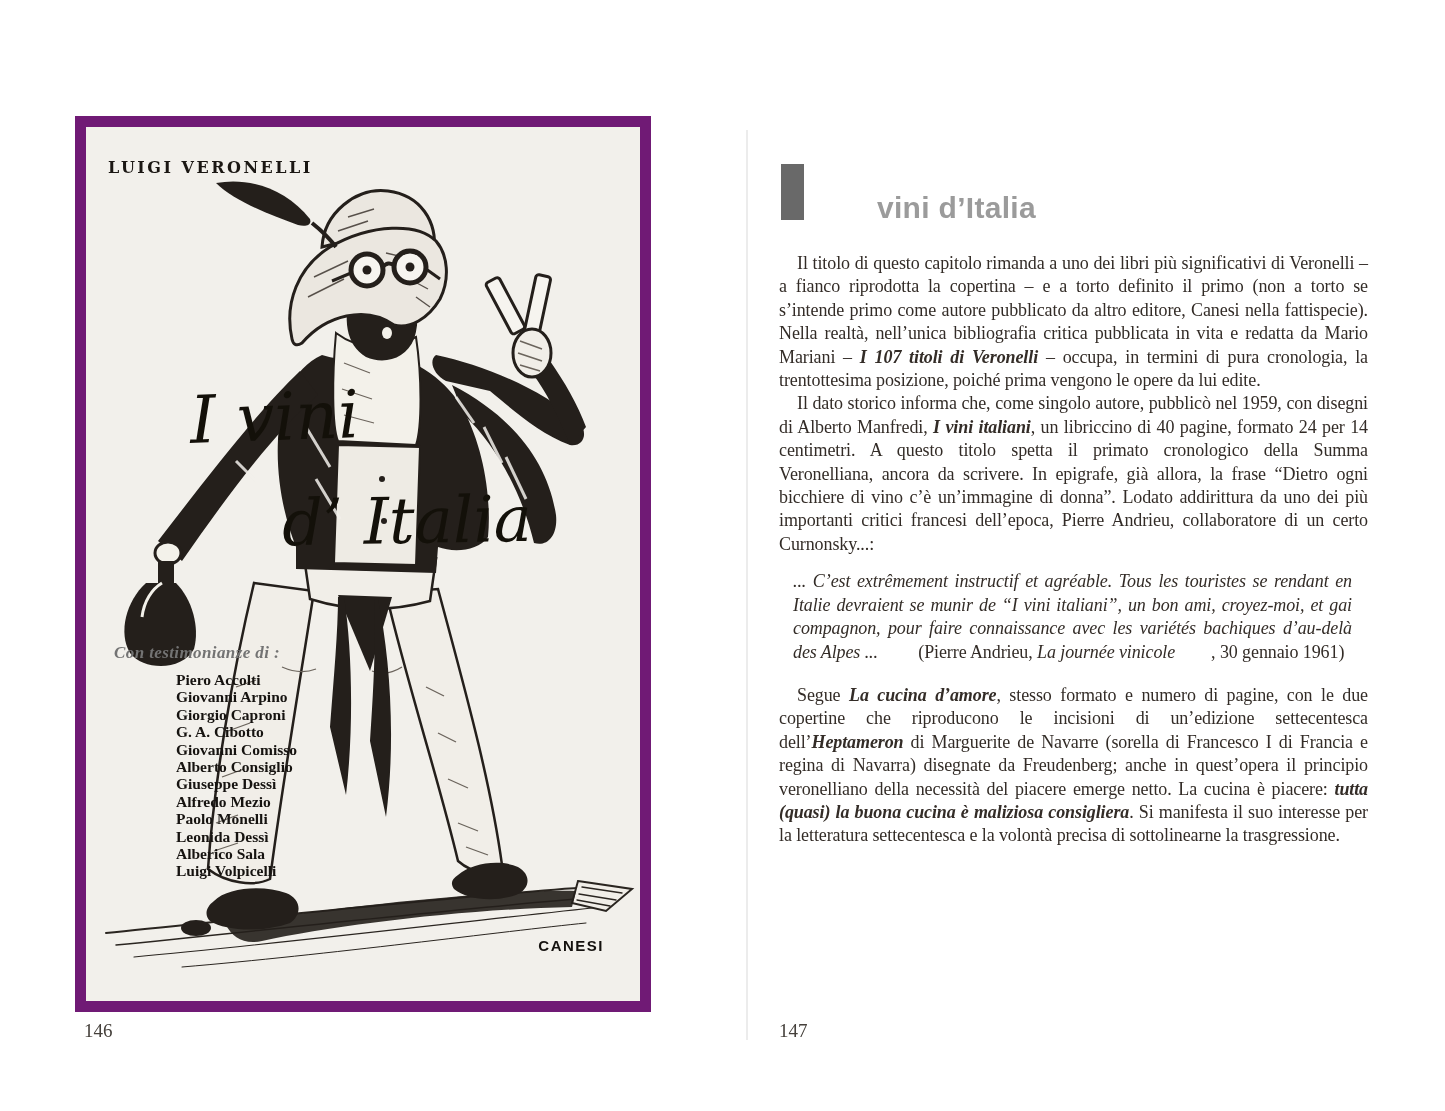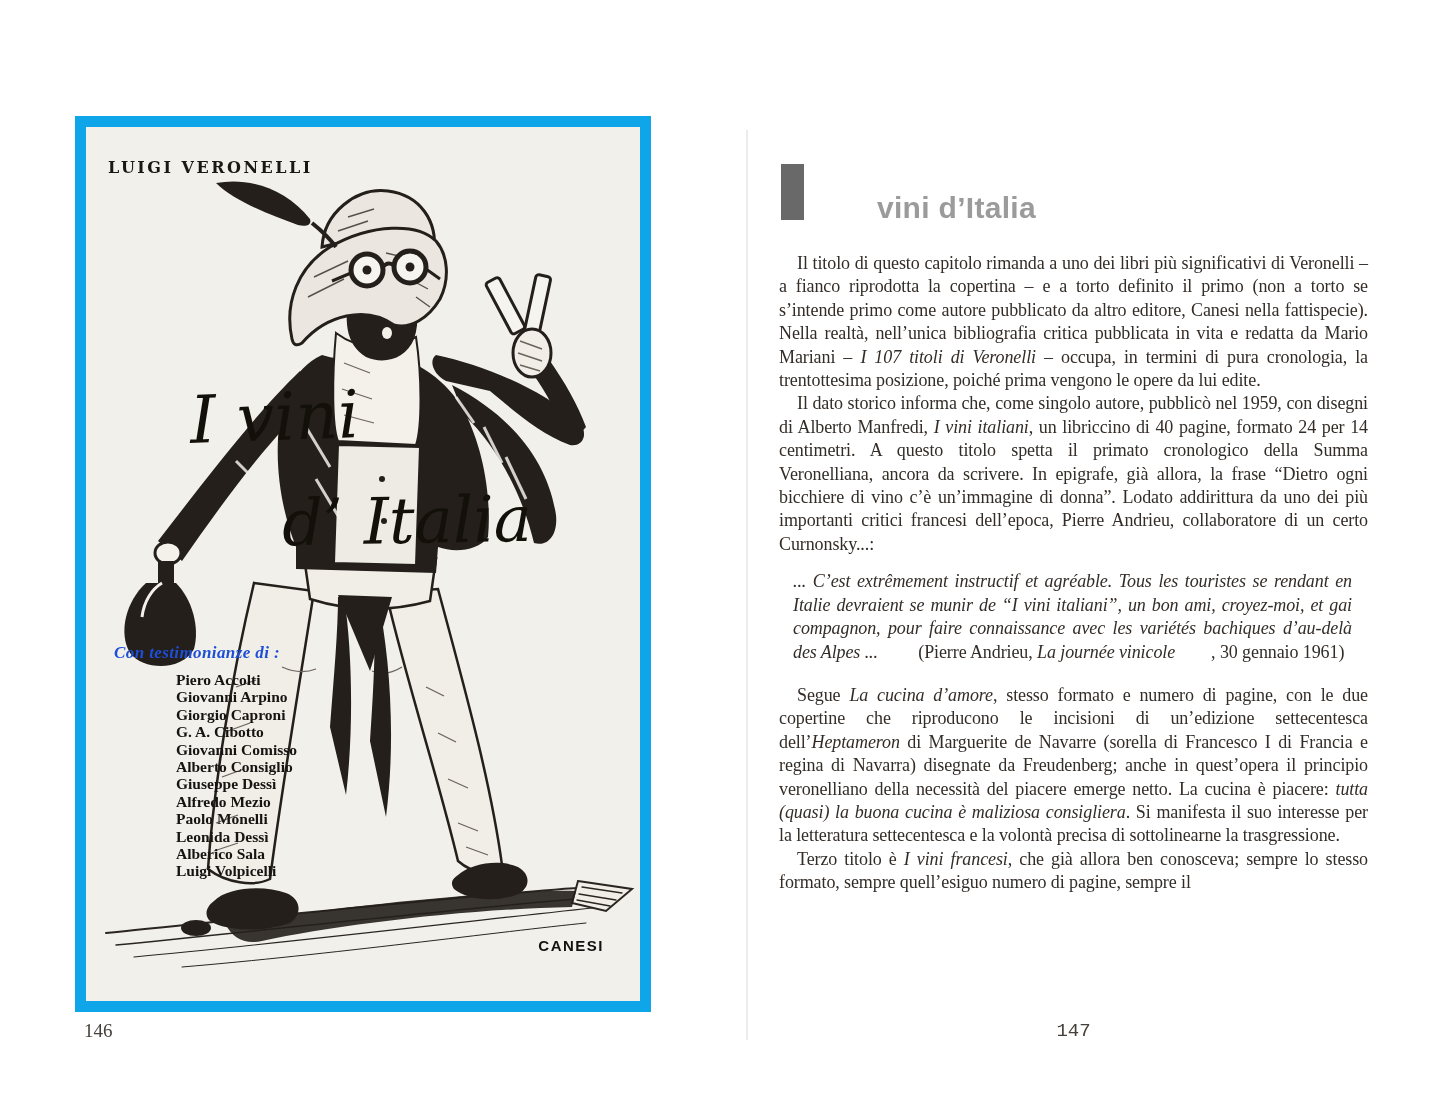--- a/index.html
+++ b/index.html
@@ -7,51 +7,51 @@
     --heading-text:#9b9b9b;
     --body-text:#332c27;
     --cover-bg:#f2f0eb;
     --ink:#241f1b;
   }
   html,body{margin:0;padding:0;background:#ffffff;}
   .spread{position:relative;width:1445px;height:1111px;background:#ffffff;overflow:hidden;
           font-family:"Liberation Serif",serif;color:var(--body-text);}
   
   .cover{position:absolute;left:75px;top:116px;width:576px;height:896px;box-sizing:border-box;
-         background:var(--cover-bg);border:11px solid #0ea5e9;}
+         background:var(--cover-bg);border:11px solid #701a75;}
   .cover-author{position:absolute;left:22px;top:31px;font-family:"DejaVu Serif",serif;
          font-weight:700;font-size:16px;letter-spacing:2.5px;color:#1b1713;white-space:nowrap;}
   .cover-art{position:absolute;left:0;top:0;width:554px;height:874px;}
   .cover-title{position:absolute;font-family:"DejaVu Serif",serif;font-style:italic;
          color:#131009;white-space:nowrap;line-height:1;}
   .cover-title.line1{left:104px;top:258px;font-size:66px;transform:rotate(-2deg);}
   .cover-title.line2{left:196px;top:362px;font-size:64px;transform:rotate(-1deg);}
   .testimonials-label{position:absolute;left:28px;top:516px;font-style:italic;font-weight:700;
-         font-size:17px;letter-spacing:.4px;color:#1d4ed8;white-space:nowrap;}
+         font-size:17px;letter-spacing:.4px;color:#737373;white-space:nowrap;}
   .testimonials{position:absolute;left:44px;top:544px;font-weight:700;font-size:15.5px;
          line-height:17.4px;color:#161310;margin-left:46px;}
   .publisher{position:absolute;right:36px;top:810px;font-family:Liberation Sans, sans-serif;
          font-weight:700;font-size:15px;letter-spacing:1.5px;color:#14110e;text-align:center;}
   .pagenum{position:absolute;font-size:19px;color:#45403b;}
   .pagenum.left{left:84px;top:1020px;}
-  .pagenum.right{left:779px;width:589px;text-align:center;top:1020px;font-family:Liberation Mono, monospace;}
+  .pagenum.right{left:779px;width:589px;text-align:left;top:1020px;}
   .spine-line{position:absolute;left:746px;top:130px;width:2px;height:910px;background:#ececec;}
   
   .chapter-heading{position:absolute;left:781px;top:164px;width:400px;height:70px;}
   .initial-bar{position:absolute;left:0;top:0;width:23px;height:56px;background:var(--heading-bar);
          color:transparent;overflow:hidden;font-size:46px;line-height:56px;}
   .chapter-title{position:absolute;left:49px;top:28px;font-family:"Liberation Sans",sans-serif;
          font-weight:700;font-size:30px;line-height:32px;color:var(--heading-text);
          letter-spacing:.3px;white-space:nowrap;margin-left:47px;}
   .body-text{position:absolute;left:779px;top:252px;width:589px;font-size:18px;
          line-height:23.4px;text-align:justify;letter-spacing:-0.1px;color:var(--body-text);}
   .body-text p{margin:0;}
   p.para{text-indent:18px;}
   p.quote{font-style:italic;margin:14px 0 20px 0;padding-left:14px;padding-right:16px;}
-  .it{font-style:italic;}
+  .it{font-style:italic;font-weight:bold;}
   .rm{font-style:normal;margin-left:36px;}
 </style>
 </head>
 <body>
 
 <div class="spread">
 
   <div>
     <div class="cover">
 
@@ -205,18 +205,17 @@
   <div>
     <div class="chapter-heading">
       <div class="initial-bar">I</div>
       <div class="chapter-title">vini d’Italia</div>
     </div>
     <div class="body-text">
         <p class="para"><span>Il titolo di questo capitolo rimanda a uno dei libri più significativi di Veronelli – a fianco riprodotta la copertina – e a torto definito il primo (non a torto se s’intende primo come autore pubblicato da altro editore, Canesi nella fattispecie). Nella realtà, nell’unica bibliografia critica pubblicata in vita e redatta da Mario Mariani – </span><span class="it">I 107 titoli di Veronelli</span><span> – occupa, in termini di pura cronologia, la trentottesima posizione, poiché prima vengono le opere da lui edite.</span></p>
         <p class="para"><span>Il dato storico informa che, come singolo autore, pubblicò nel 1959, con disegni di Alberto Manfredi, </span><span class="it">I vini italiani</span><span>, un libriccino di 40 pagine, formato 24 per 14 centimetri. A questo titolo spetta il primato cronologico della Summa Veronelliana, ancora da scrivere. In epigrafe, già allora, la frase “Dietro ogni bicchiere di vino c’è un’immagine di donna”. Lodato addirittura da uno dei più importanti critici francesi dell’epoca, Pierre Andrieu, collaboratore di un certo Curnonsky...:</span></p>
         <p class="quote"><span>... C’est extrêmement instructif et agréable. Tous les touristes se rendant en Italie devraient se munir de “I vini italiani”, un bon ami, croyez-moi, et gai compagnon, pour faire connaissance avec les variétés bachiques d’au-delà des Alpes ... </span><span class="rm">(Pierre Andrieu, </span><span>La journée vinicole</span><span class="rm">, 30 gennaio 1961)</span></p>
         <p class="para"><span>Segue </span><span class="it">La cucina d’amore</span><span>, stesso formato e numero di pagine, con le due copertine che riproducono le incisioni di un’edizione settecentesca dell’</span><span class="it">Heptameron</span><span> di Marguerite de Navarre (sorella di Francesco I di Francia e regina di Navarra) disegnate da Freudenberg; anche in quest’opera il principio veronelliano della necessità del piacere emerge netto. La cucina è piacere: </span><span class="it">tutta (quasi) la buona cucina è maliziosa consigliera</span><span>. Si manifesta il suo interesse per la letteratura settecentesca e la volontà precisa di sottolinearne la trasgressione.</span></p>
-        <p class="para"><span>Terzo titolo è </span><span class="it">I vini francesi</span><span>, che già allora ben conosceva; sempre lo stesso formato, sempre quell’esiguo numero di pagine, sempre il</span></p>
       </div>
     <div class="pagenum right">147</div>
   </div>
 
 </div>
 
 </body></html>

